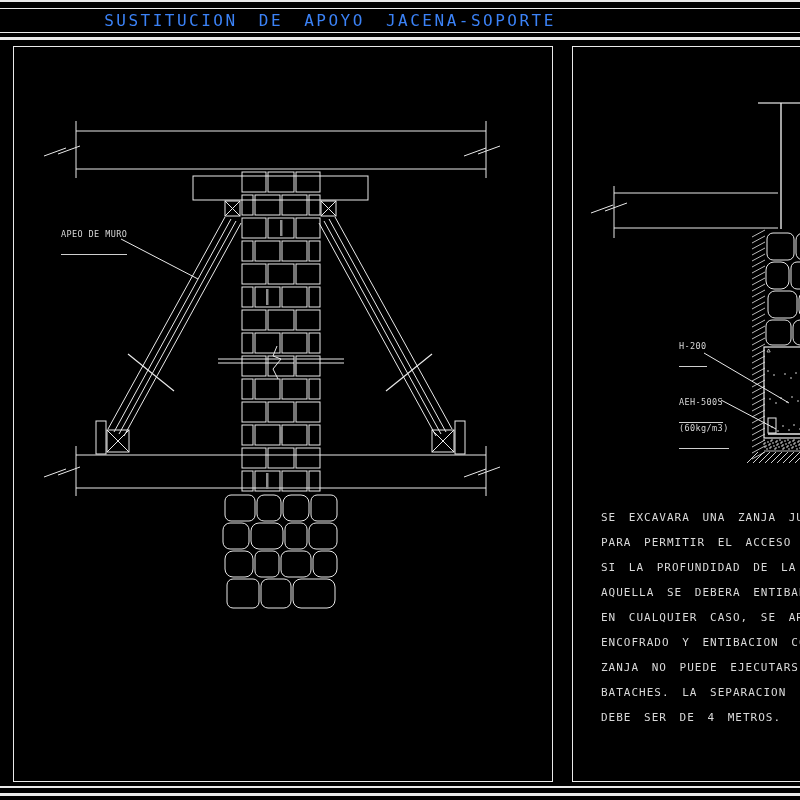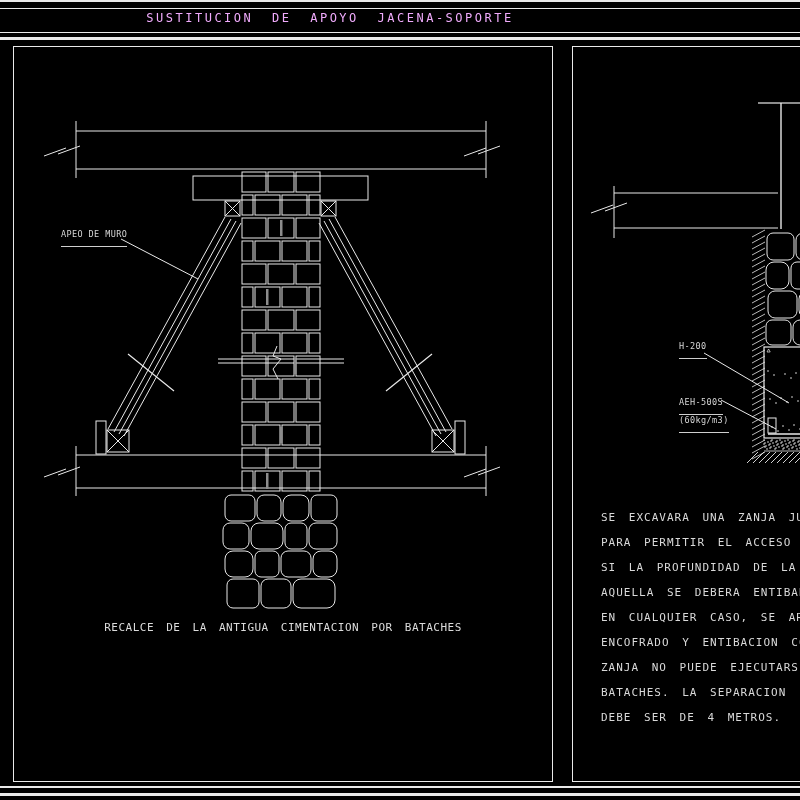--- a/index.html
+++ b/index.html
@@ -7,28 +7,28 @@
     width:800px;height:800px;position:relative;overflow:hidden;
     background:#000;
     font-family:"DejaVu Sans Mono","Liberation Mono",monospace;
   }
   .hline{position:absolute;left:0;width:800px;background:#e9e9e9;}
   .panel{position:absolute;border:1px solid #e9e9e9;box-sizing:border-box;background:#000;}
   .dwg{position:absolute;left:0;top:0;width:100%;height:100%;}
   .cadtext{color:#d6d6d6;position:absolute;white-space:nowrap;}
   .title{
     top:11px;left:0;width:660px;text-align:center;
-    font-size:12px;letter-spacing:2.5px;word-spacing:9px;color:#f0abfc;
+    font-size:16px;letter-spacing:2.5px;word-spacing:9px;color:#3b82f6;
   }
   .caption{
     top:574px;left:0;width:538px;text-align:center;
     font-size:11px;letter-spacing:0.5px;word-spacing:5px;color:#dcdcdc;
   }
   .callout{font-size:8.5px;letter-spacing:0.4px;color:#d6d6d6;}
-  .callout .u{display:inline-block;border-bottom:1px solid #cfcfcf;padding-bottom:7px;}
+  .callout .u{display:inline-block;border-bottom:1px solid #cfcfcf;padding-bottom:15px;}
   .notes{top:458px;left:28px;font-size:11px;line-height:25px;letter-spacing:1px;word-spacing:5px;color:#d9d9d9;}
 </style>
 </head>
 <body>
 
 <div class="hline" style="top:0;height:2px"></div>
 <div class="hline" style="top:8px;height:1px"></div>
 <div class="cadtext title">SUSTITUCION DE APOYO JACENA-SOPORTE</div>
 <div class="hline" style="top:32px;height:1px"></div>
 <div class="hline" style="top:37px;height:3px"></div>
@@ -155,21 +155,20 @@
         <rect x="267" y="504" width="30" height="26" rx="7" fill="none" stroke="#e9e9e9" stroke-width="1"></rect>
         <rect x="299" y="504" width="24" height="26" rx="8" fill="none" stroke="#e9e9e9" stroke-width="1"></rect>
         <rect x="213" y="532" width="32" height="29" rx="6" fill="none" stroke="#e9e9e9" stroke-width="1"></rect>
         <rect x="247" y="532" width="30" height="29" rx="7" fill="none" stroke="#e9e9e9" stroke-width="1"></rect>
         <rect x="279" y="532" width="42" height="29" rx="8" fill="none" stroke="#e9e9e9" stroke-width="1"></rect>
       </g>
     </svg>
   <div class="cadtext callout" style="left:47px;top:182px">
     <span class="u">APEO DE MURO</span>
   </div>
-  <div class="cadtext caption">RECALCE DE LA ANTIGUA CIMENTACION POR BATACHES</div>
 </div>
 
 <div class="panel" style="left:572px;top:46px;width:238px;height:736px;overflow:hidden;">
   <svg id="rightsvg" class="dwg" viewBox="0 0 236 734">
       <g>
         <line x1="185" y1="56" x2="238" y2="56" stroke="#8c8c8c" stroke-width="2"></line>
         <line x1="208" y1="56" x2="208" y2="182" stroke="#e9e9e9" stroke-width="1.4"></line>
         <line x1="41" y1="146" x2="205" y2="146" stroke="#e9e9e9" stroke-width="1"></line>
         <line x1="41" y1="181" x2="205" y2="181" stroke="#e9e9e9" stroke-width="1"></line>
         <line x1="41" y1="139" x2="41" y2="191" stroke="#e9e9e9" stroke-width="1"></line>

